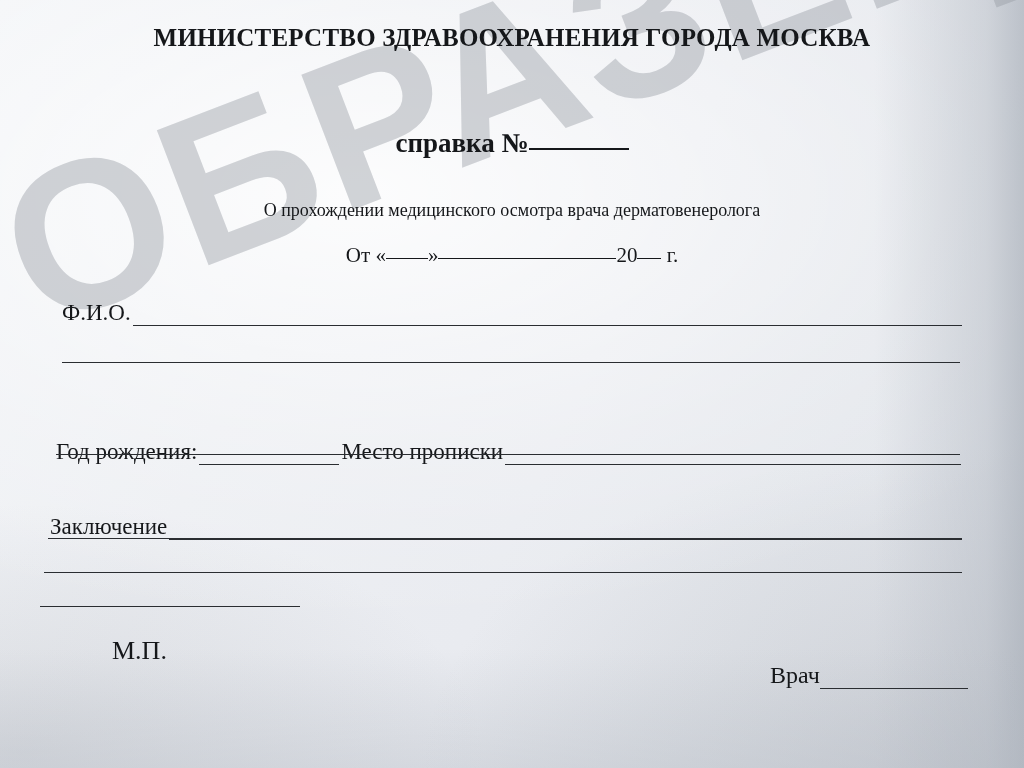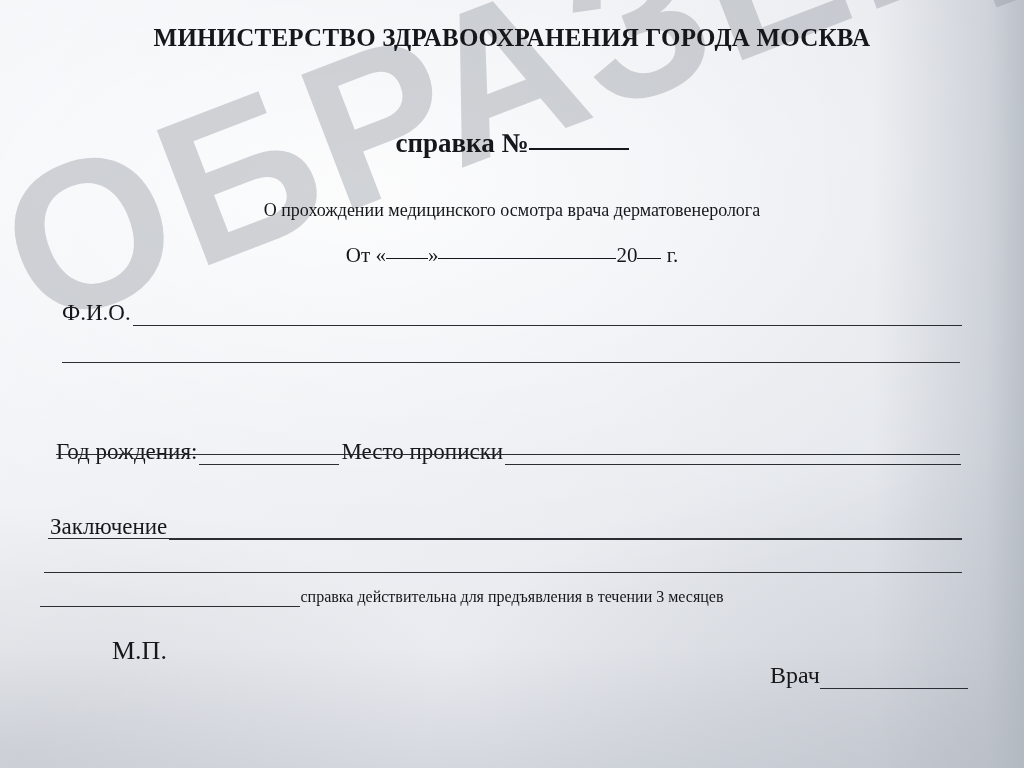--- a/index.html
+++ b/index.html
@@ -230,21 +230,20 @@
     <div class="full-rule" style="left:56px; top:454px; width:904px;"></div>
 
     <div class="field-row" style="left:50px; top:498px; width:912px;margin-top:16px;">
       <span class="label">Заключение</span>
       <span class="rule flex"></span>
     </div>
     <div class="full-rule" style="left:48px; top:538px; width:914px;"></div>
     <div class="full-rule" style="left:44px; top:572px; width:918px;"></div>
     <div class="full-rule" style="left:40px; top:606px; width:260px;"></div>
 
-    <div id="validity-note">справка действительна для предъявления в течении 3 месяцев</div>
 
     <div id="mp">М.П.</div>
 
     <div id="doctor">
       <span>Врач</span>
       <span class="rule"></span>
     </div>
 
   </div>
 </div>

